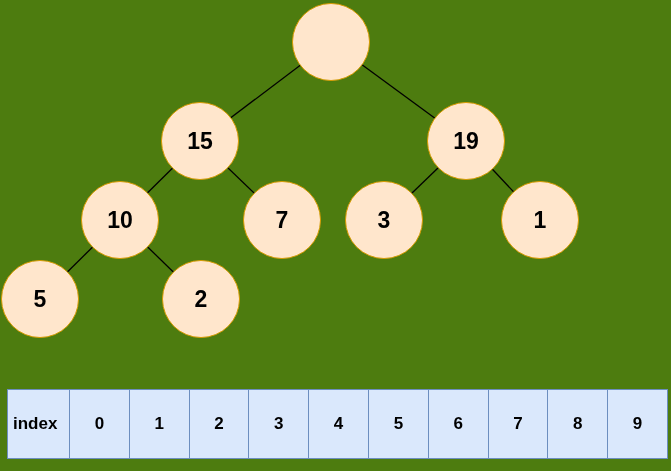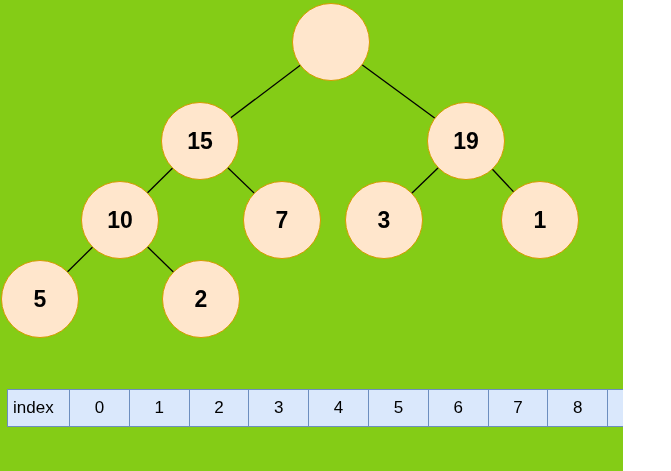--- a/index.html
+++ b/index.html
@@ -3,23 +3,23 @@
 <meta charset="utf-8">
 <style>
   html, body {
     margin: 0;
     padding: 0;
     background: #ffffff;
     font-family: "Liberation Sans", sans-serif;
   }
   .canvas {
     position: relative;
-    width: 623px;
+    width: 671px;
     height: 471px;
-    background: #84cc16;
+    background: #4d7c0f;
     overflow: hidden;
   }
   .edges {
     position: absolute;
     left: 0;
     top: 0;
     width: 671px;
     height: 471px;
   }
   .edges line {
@@ -47,25 +47,25 @@
     top: 389px;
     width: 661px;
     border-collapse: collapse;
     table-layout: fixed;
   }
   table.array td {
     border: 1px solid #6c8ebf;
     background: #dae8fc;
     height: 36px;
     font-size: 17px;
-    font-weight: 400;
+    font-weight: 700;
     color: #000000;
     text-align: center;
     vertical-align: middle;
-    padding: 0;
+    padding: 16px;
     overflow: hidden;
   }
   table.array td.hdr {
     text-align: left;
     padding-left: 5px;
   }
 </style>
 </head>
 <body>
 

